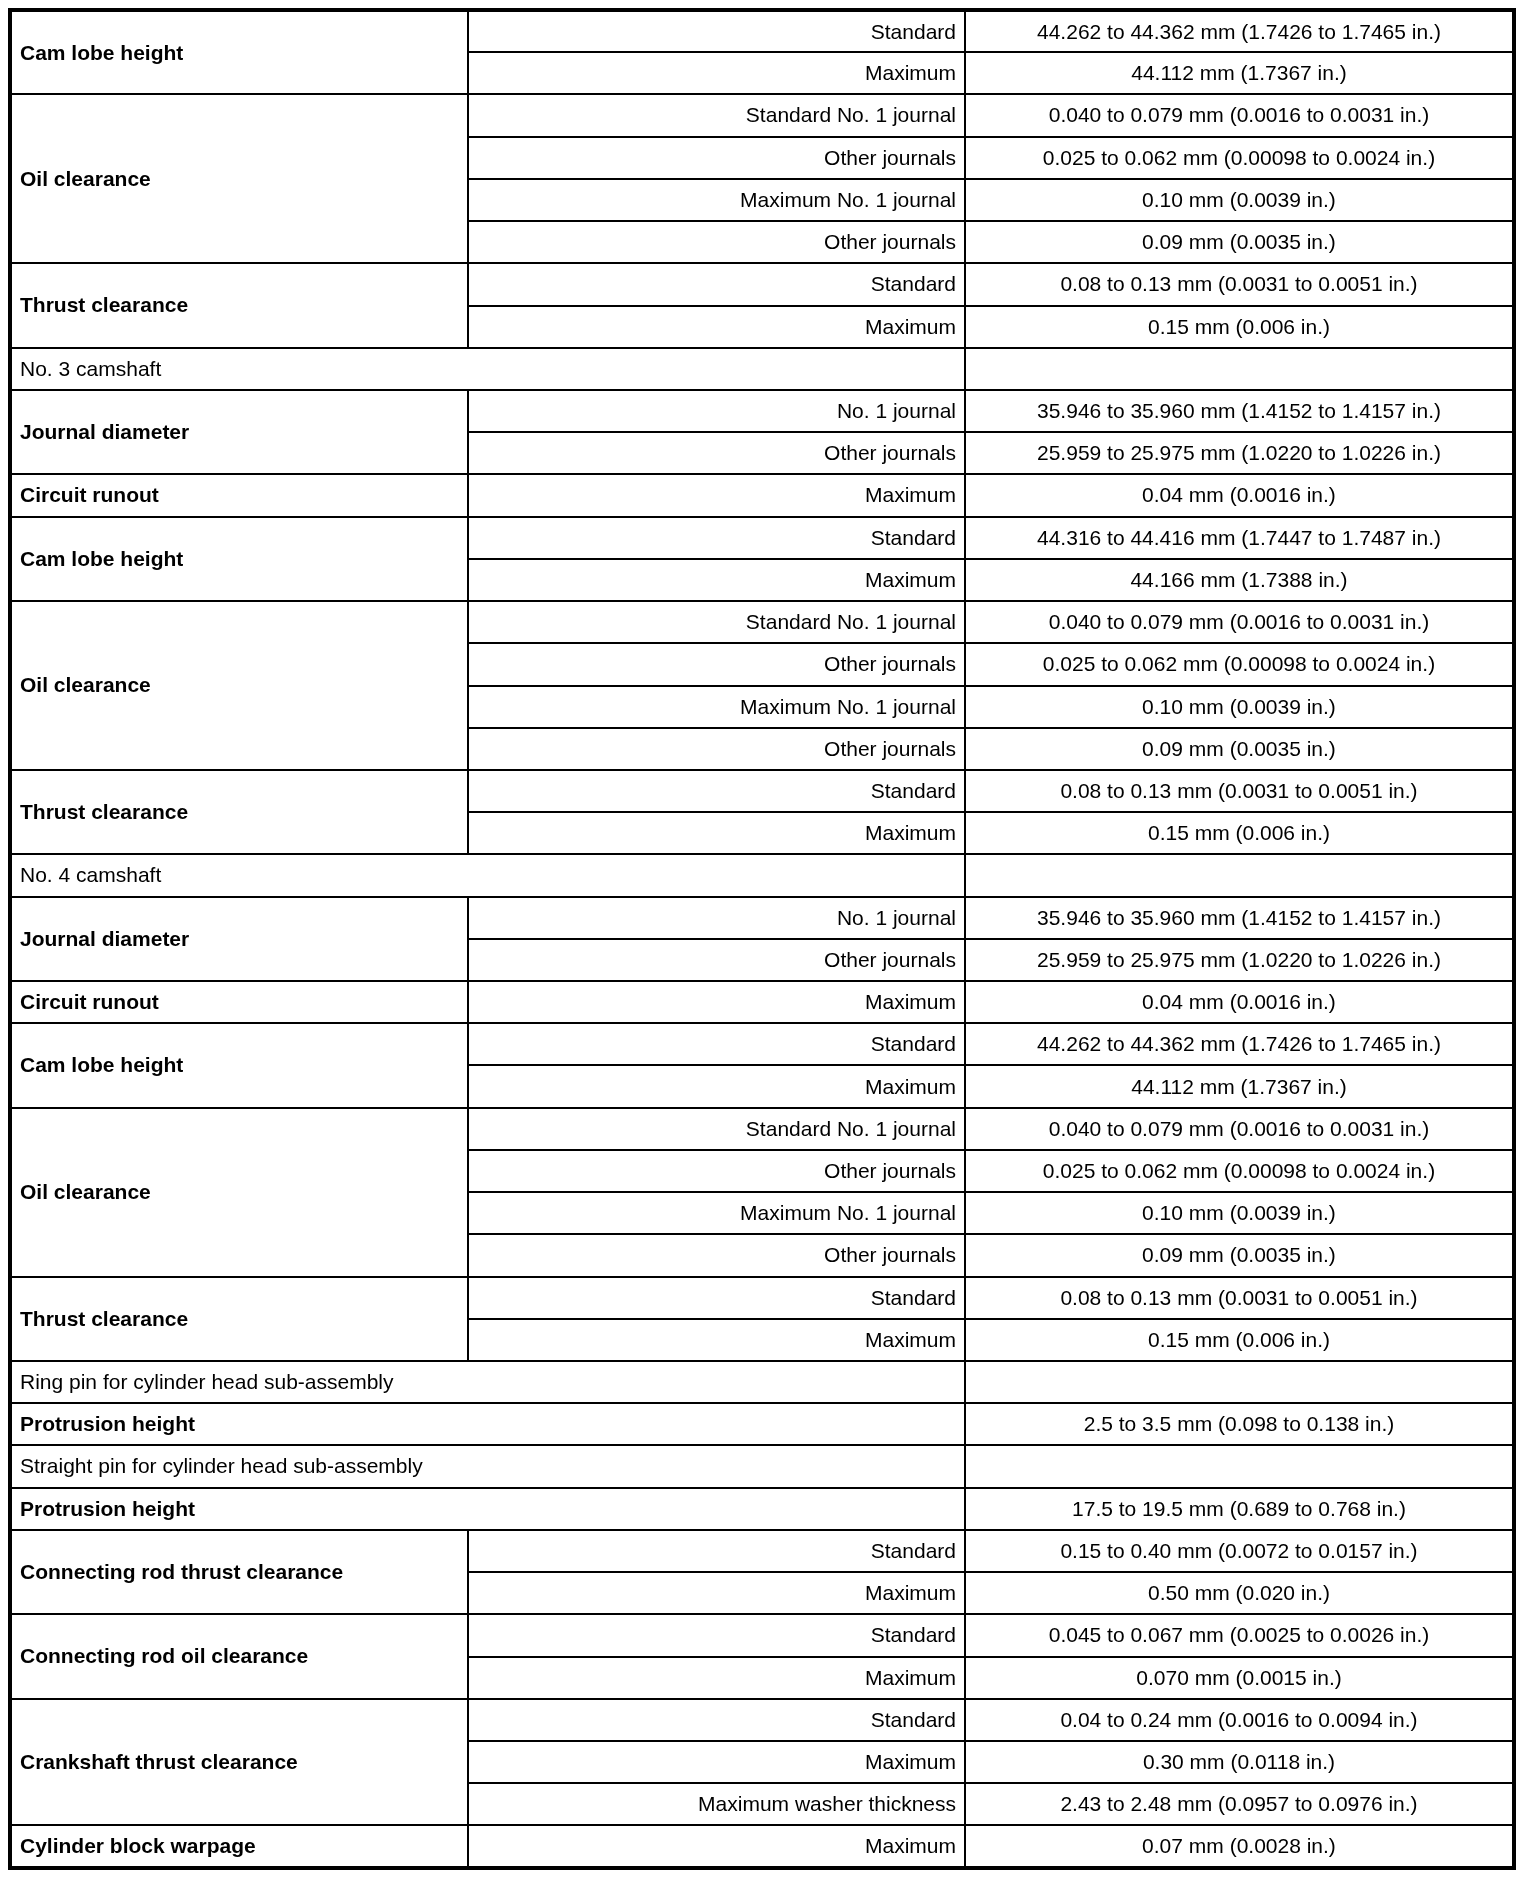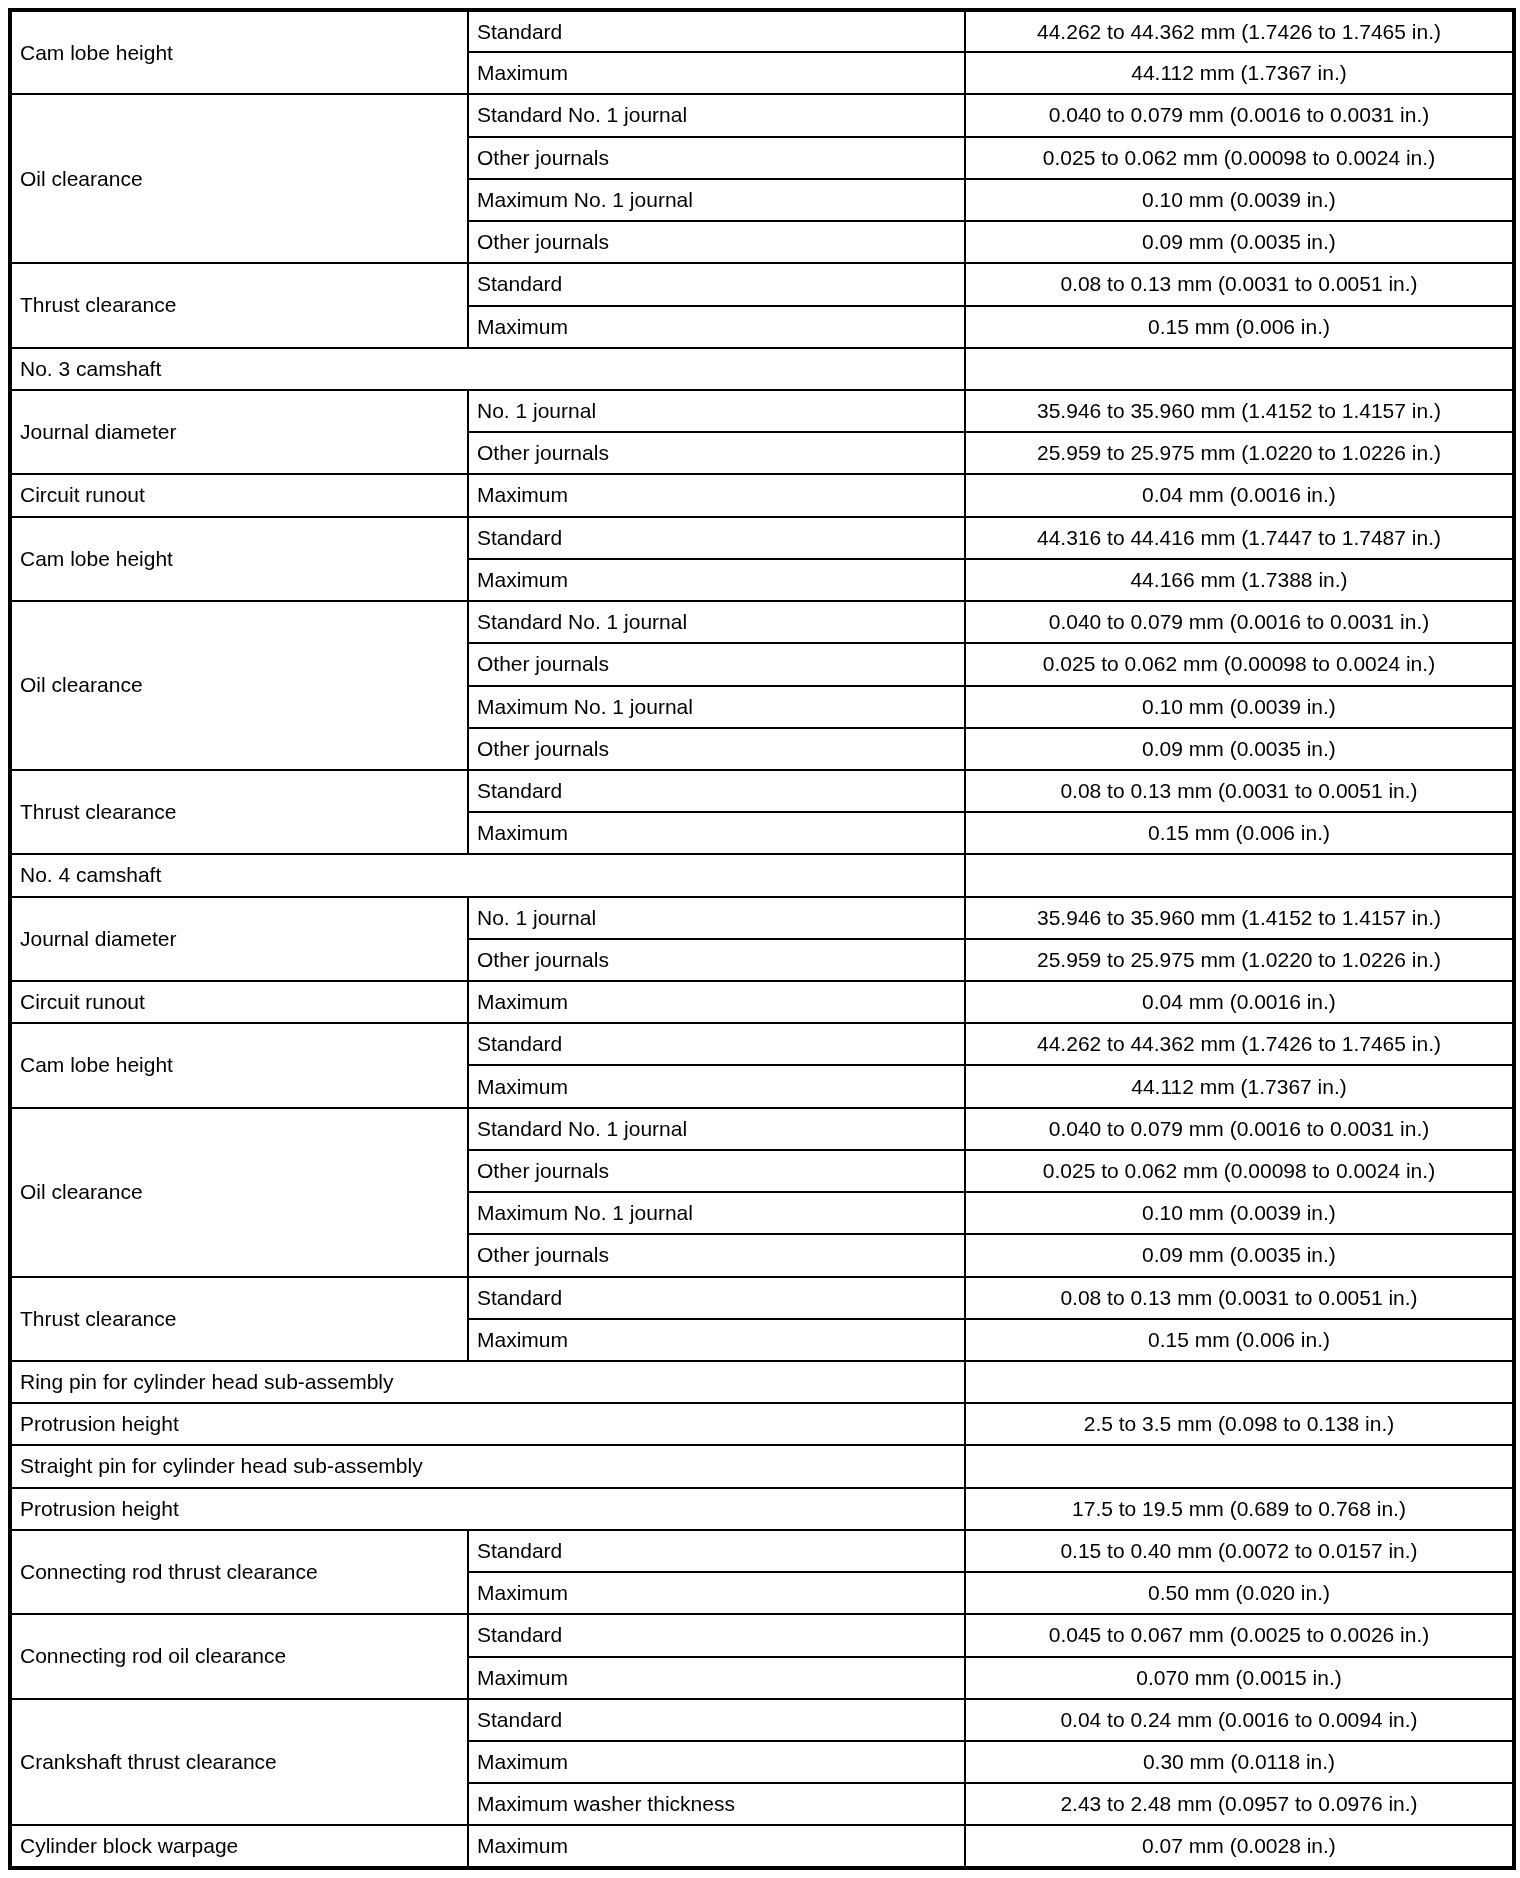--- a/index.html
+++ b/index.html
@@ -39,23 +39,23 @@
   table.spec-table td{
     border:2px solid var(--line);
     font-size:21px;
     line-height:1.15;
     padding:2px 8px;
     vertical-align:middle;
     overflow:hidden;
     white-space:nowrap;
     background:var(--bg);
   }
-  td.label{text-align:left;}
+  td.label{text-align:left;font-weight:bold;}
   td.section{text-align:left;}
-  td.cond{}
+  td.cond{text-align:right;}
   td.value{text-align:center;}
   td.empty{text-align:left;}
 </style>
 </head>
 <body>
 
 <div class="page">
   <table class="spec-table">
     <colgroup>
       <col class="c1">

